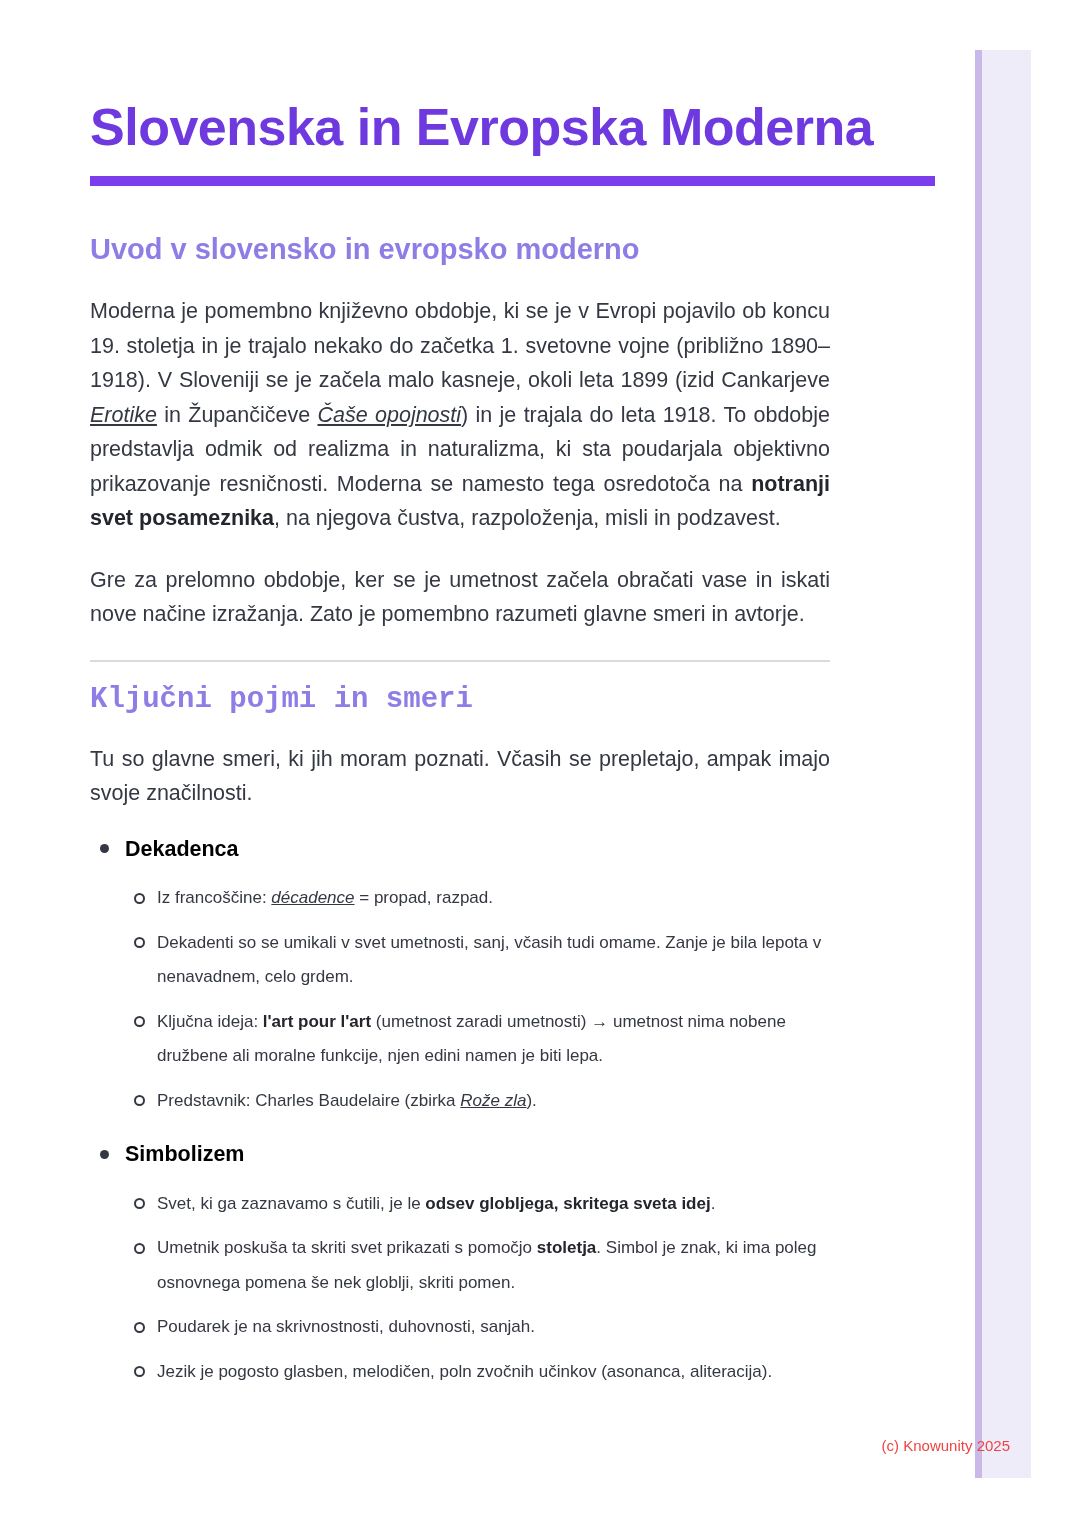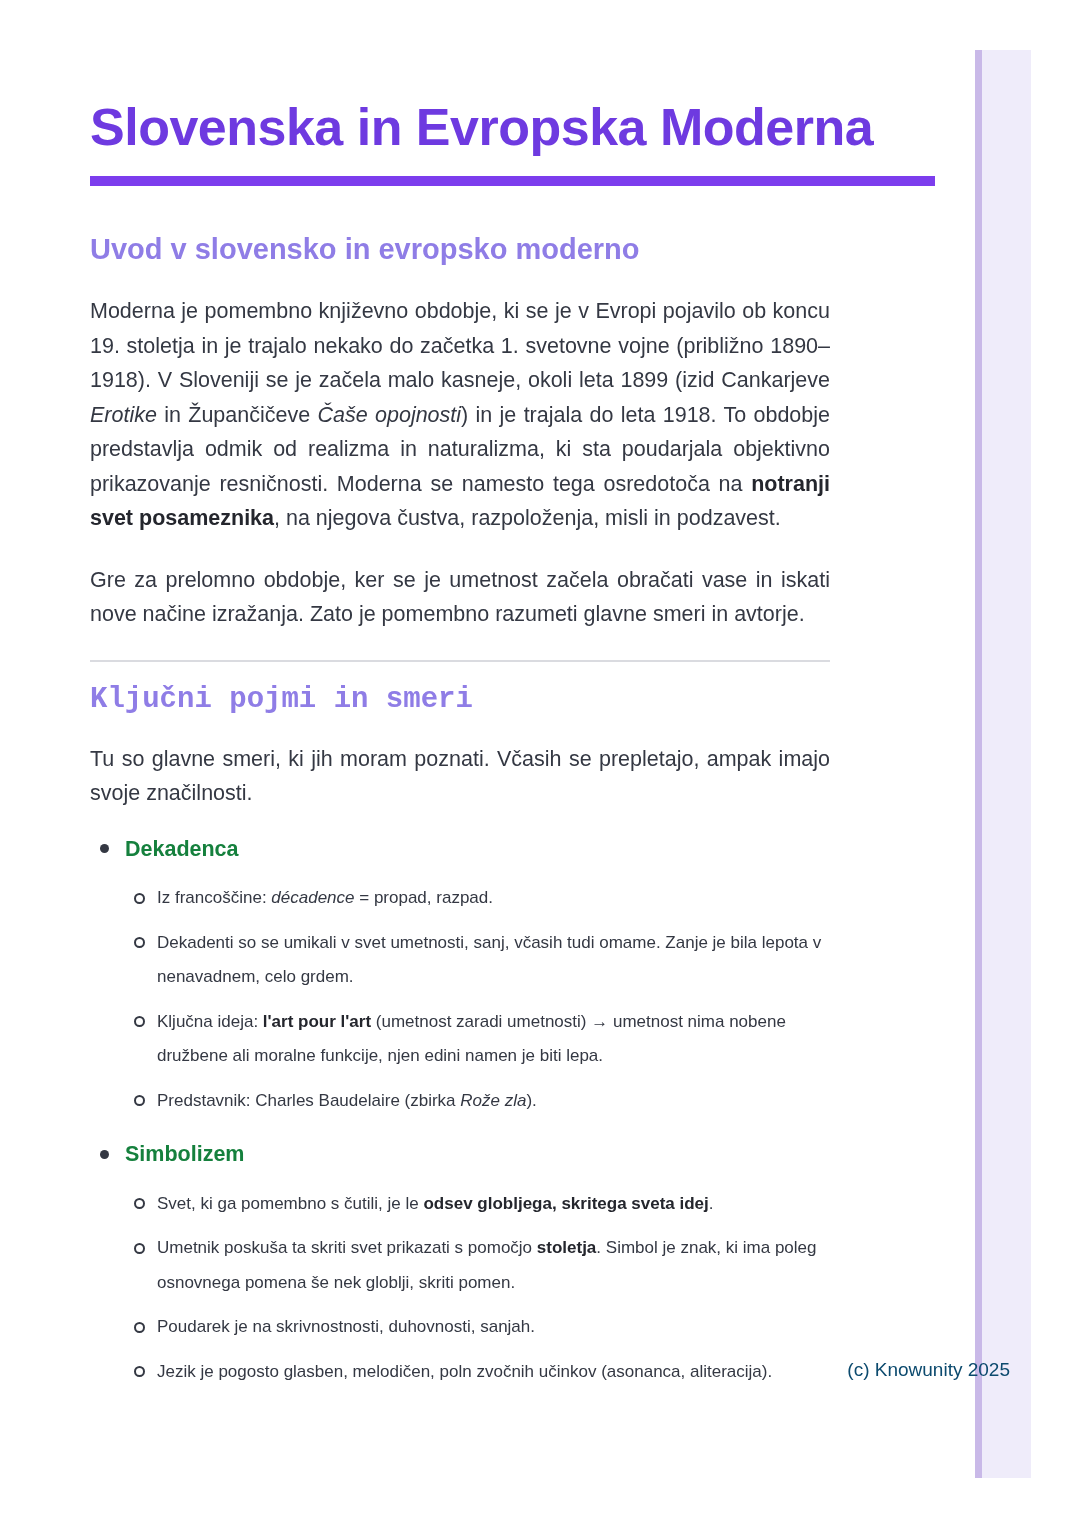--- a/index.html
+++ b/index.html
@@ -42,40 +42,40 @@
   hr.divider { border:none; border-top:2px solid #dadbe0; margin:28px 0 0 0; width:740px; }
 
   ul { list-style:none; margin:0; padding:0; }
   ul.l1 { margin-top:21px; }
   ul.l1 > li { position:relative; padding-left:35px; }
   ul.l1 > li + li { margin-top:19px; }
   ul.l1 > li::before {
     content:""; position:absolute; left:10px; top:12.5px;
     width:9px; height:9px; border-radius:50%; background:#343843;
   }
-  .term { font-weight:bold; font-size:21.5px; line-height:34.5px; color:#15803d; }
+  .term { font-weight:bold; font-size:21.5px; line-height:34.5px; color:#000000; }
 
   ul.l2 { margin-top:15px; }
   ul.l2 > li {
     position:relative; padding-left:32px;
     font-size:17px; line-height:34.5px; color:#343843;
   }
   ul.l2 > li + li { margin-top:10px; }
   ul.l2 > li::before {
     content:""; position:absolute; left:9px; top:11.5px;
     width:11px; height:11px; box-sizing:border-box;
     border:2.5px solid #343843; border-radius:50%; background:transparent;
   }
 
   b { font-weight:bold; color:#24262d; }
-  i { font-style:italic; }
+  i { font-style:italic;text-decoration:underline; }
 
   .watermark {
-    position:absolute; right:70px; top:1359px;
-    font-size:19px; color:#0c4a6e; z-index:5; white-space:nowrap;
+    position:absolute; right:70px; top:1437px;
+    font-size:15px; color:#ef4444; z-index:5; white-space:nowrap;
   }
 </style>
 </head>
 <body>
 
 <div class="page">
 
   <div class="stripe"></div>
 
   <div class="content">
@@ -102,21 +102,21 @@
           <li><span>Iz francoščine: </span><i>décadence</i><span> = propad, razpad.</span></li>
           <li><span>Dekadenti so se umikali v svet umetnosti, sanj, včasih tudi omame. Zanje je bila lepota v nenavadnem, celo grdem.</span></li>
           <li><span>Ključna ideja: </span><b>l'art pour l'art</b><span> (umetnost zaradi umetnosti) → umetnost nima nobene družbene ali moralne funkcije, njen edini namen je biti lepa.</span></li>
           <li><span>Predstavnik: Charles Baudelaire (zbirka </span><i>Rože zla</i><span>).</span></li>
         </ul>
       </li>
 
       <li>
         <span class="term">Simbolizem</span>
         <ul class="l2">
-          <li><span>Svet, ki ga pomembno s čutili, je le </span><b>odsev globljega, skritega sveta idej</b><span>.</span></li>
+          <li><span>Svet, ki ga zaznavamo s čutili, je le </span><b>odsev globljega, skritega sveta idej</b><span>.</span></li>
           <li><span>Umetnik poskuša ta skriti svet prikazati s pomočjo </span><b>stoletja</b><span>. Simbol je znak, ki ima poleg osnovnega pomena še nek globlji, skriti pomen.</span></li>
           <li><span>Poudarek je na skrivnostnosti, duhovnosti, sanjah.</span></li>
           <li><span>Jezik je pogosto glasben, melodičen, poln zvočnih učinkov (asonanca, aliteracija).</span></li>
         </ul>
       </li>
 
     </ul>
   </div>
 
   <div class="watermark">(c) Knowunity 2025</div>

